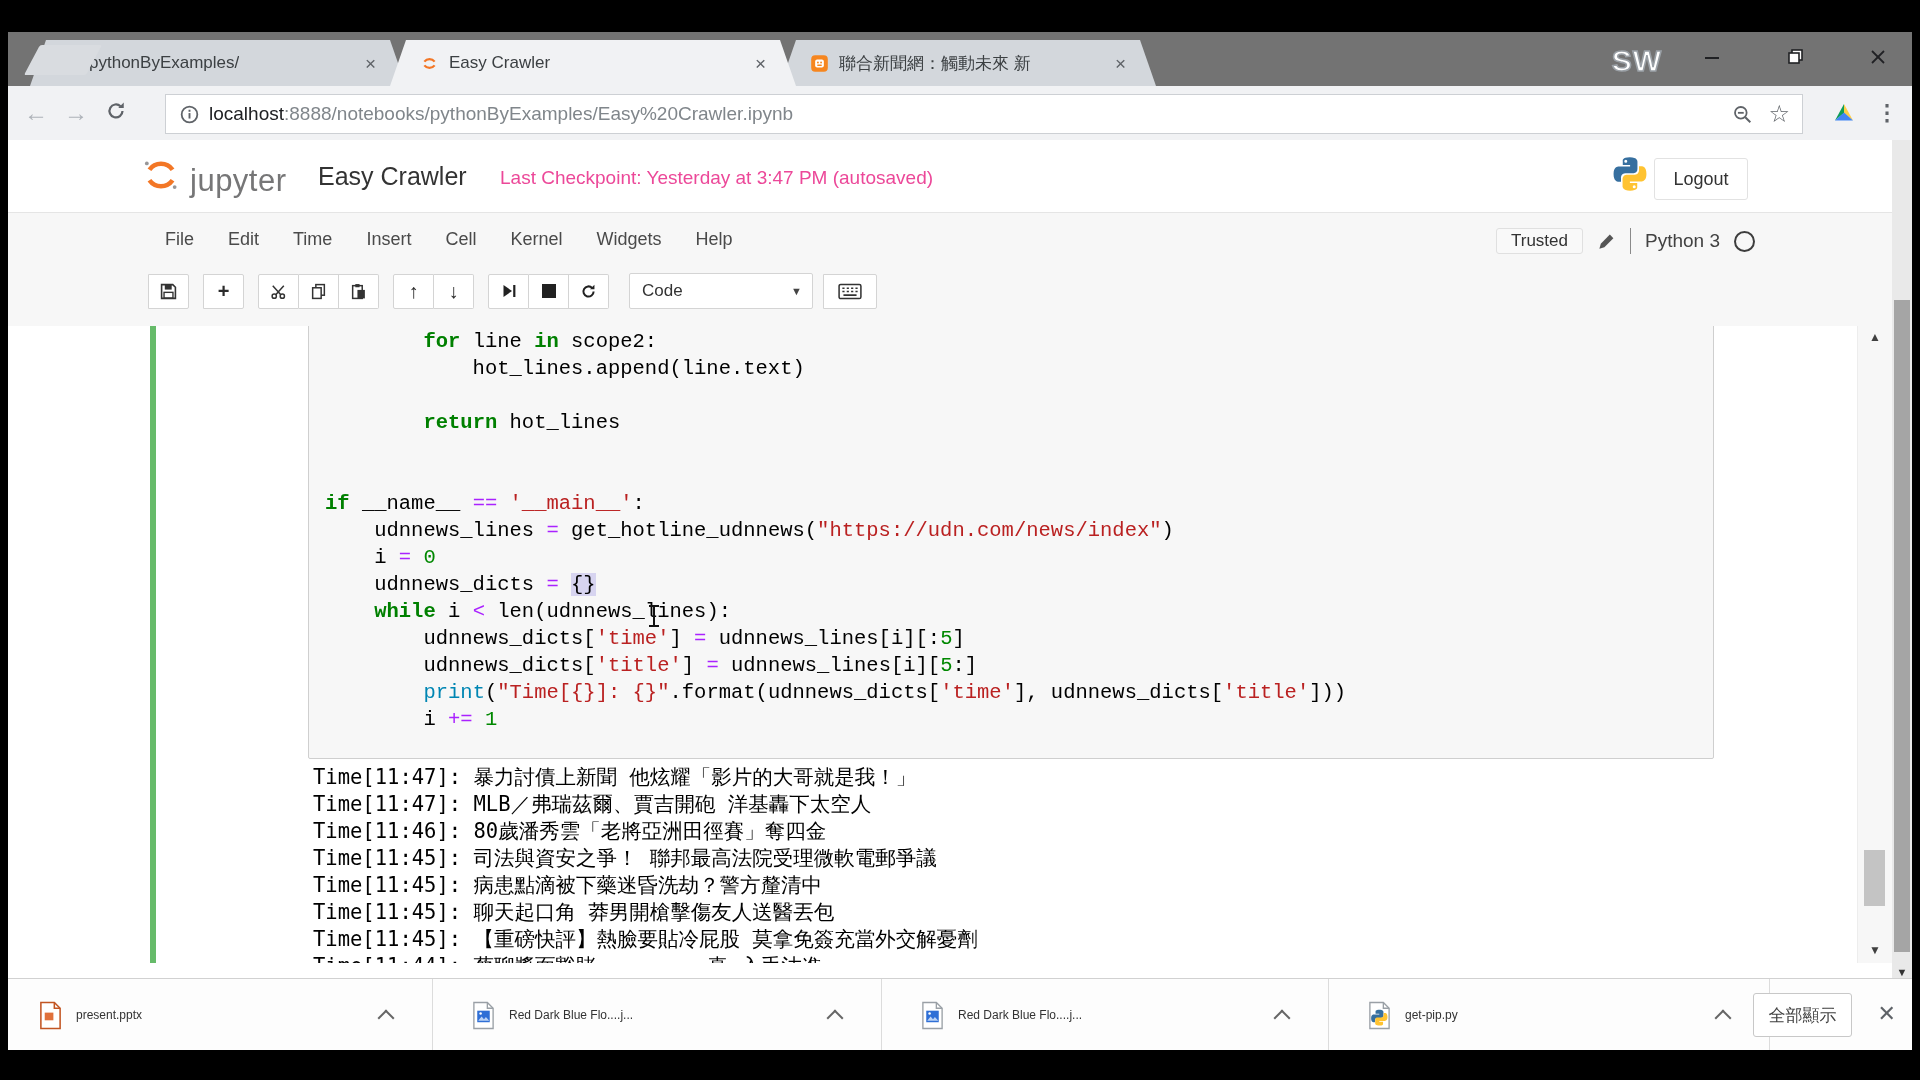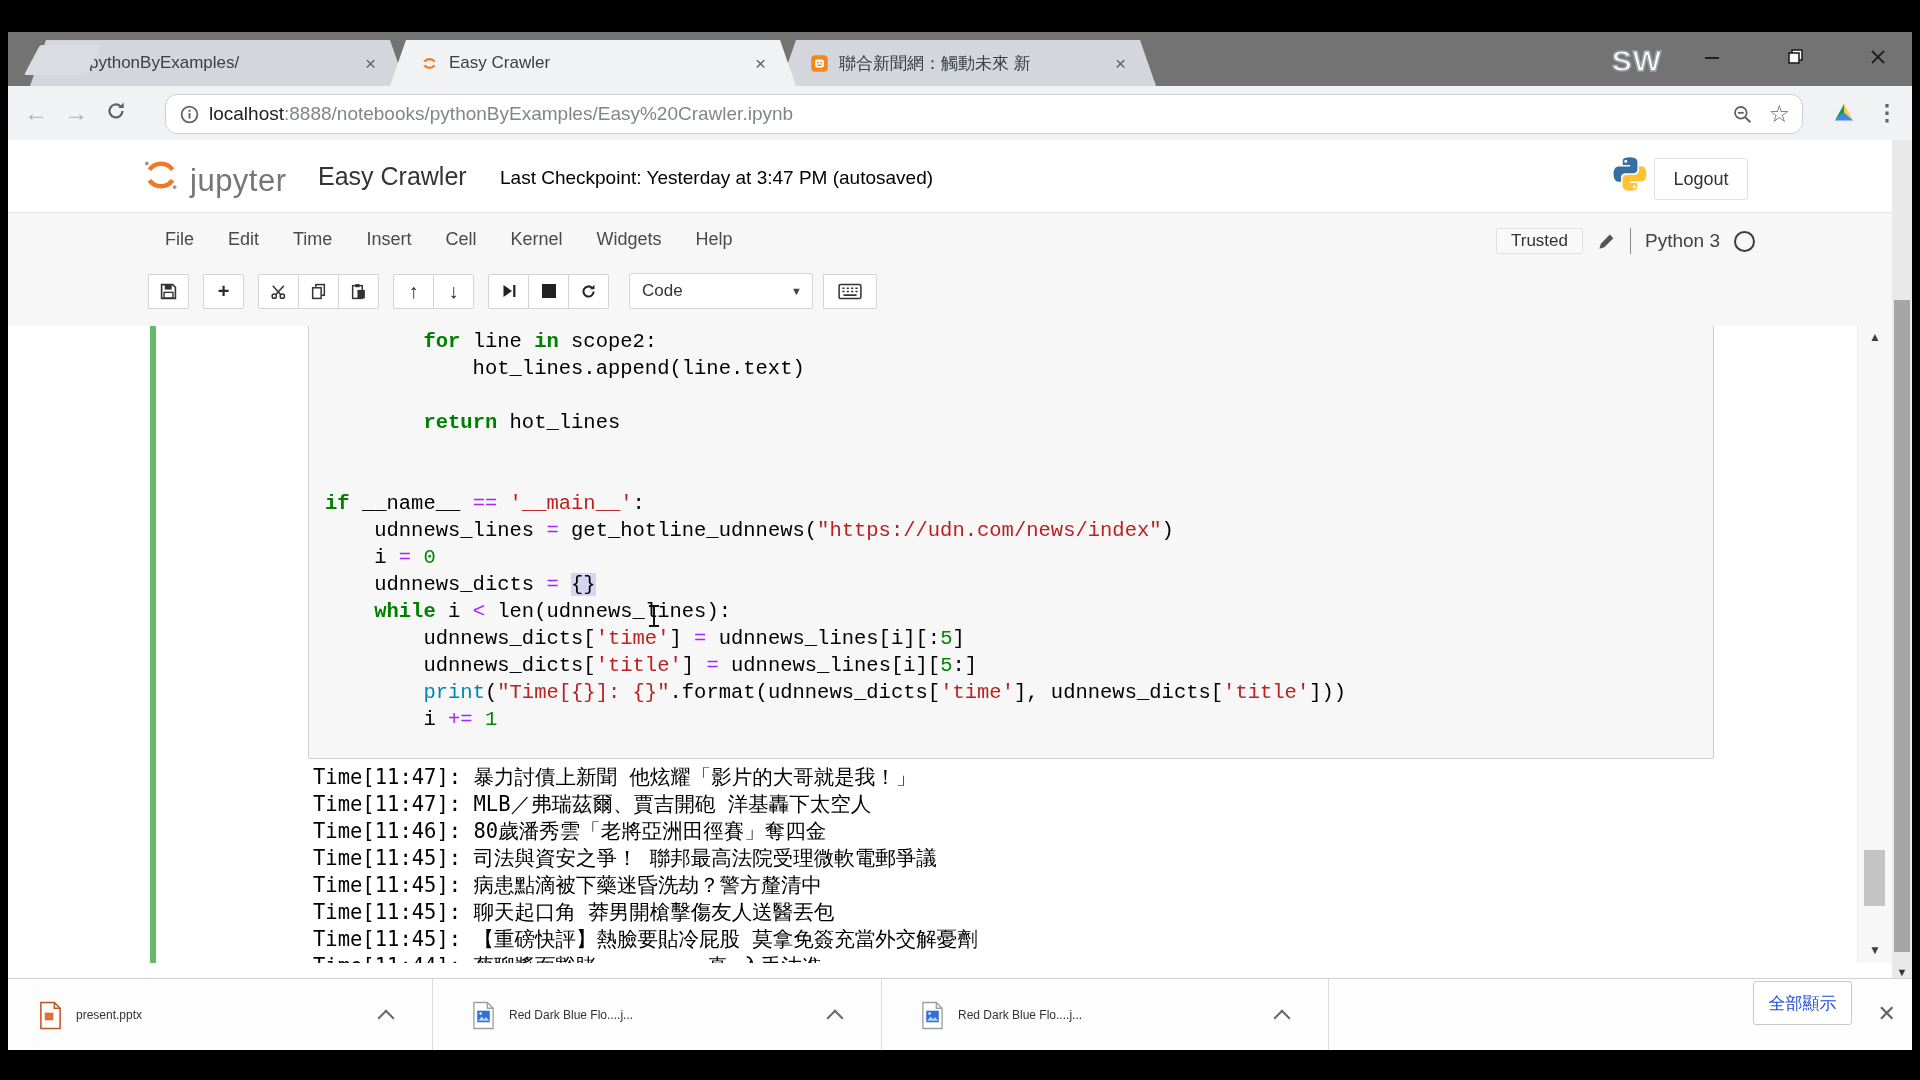--- a/index.html
+++ b/index.html
@@ -26,33 +26,33 @@
        transform:skewX(-28deg);border-radius:2px;}
   .watermark{position:absolute;right:250px;top:12px;font-size:30px;font-weight:bold;
        color:#fff;-webkit-text-stroke:1.6px #9aa0a6;letter-spacing:1px;}
   .winbtn{position:absolute;top:8px;width:40px;height:34px;display:flex;align-items:center;justify-content:center;}
   
   .navbar{position:absolute;left:0;top:54px;width:100%;height:54px;background:#f1f2f4;
        border-bottom:1px solid #d6d9dd;display:flex;align-items:center;}
   .navicon{width:40px;text-align:center;font-size:24px;color:#aeb3b9;}
   .navicon.dark{color:#5f6368;}
   .omnibox{position:absolute;left:157px;top:8px;width:1636px;height:38px;background:#fff;
-       border:1px solid #cdd0d4;border-radius:12px;display:flex;align-items:center;}
+       border:1px solid #cdd0d4;border-radius:0;display:flex;align-items:center;}
   .url{font-size:19px;color:#202124;margin-left:10px;white-space:nowrap;}
   .url .rest{color:#80868b;}
   .omni-right{position:absolute;right:12px;top:0;height:38px;display:flex;align-items:center;gap:16px;}
   .star{font-size:24px;color:#5f6368;}
   .nav-right{position:absolute;right:14px;top:8px;height:38px;display:flex;align-items:center;gap:20px;}
   .dots{font-size:22px;color:#5f6368;font-weight:bold;}
   
   .nb-header{position:absolute;left:0;top:108px;width:100%;height:72px;background:#fff;}
   .logo{position:absolute;left:132px;top:14px;display:flex;align-items:flex-end;}
   .logo .word{font-size:31px;color:#767677;margin-left:8px;letter-spacing:.5px;line-height:1;}
   .nbtitle{position:absolute;left:310px;top:22px;font-size:25px;color:#333;}
-  .checkpoint{position:absolute;left:492px;top:27px;font-size:19px;color:#000000;}
+  .checkpoint{position:absolute;left:492px;top:27px;font-size:19px;color:#ec4899;}
   .pylogo{position:absolute;right:262px;top:14px;}
   .logout{position:absolute;right:164px;top:18px;width:92px;height:40px;border:1px solid #e2e2e2;
        border-radius:3px;background:#fff;font-size:18px;color:#333;display:flex;
        align-items:center;justify-content:center;}
   
   .nb-chrome{position:absolute;left:0;top:180px;width:100%;height:114px;background:#f7f7f7;
        border-top:1px solid #e5e5e5;border-bottom:1px solid #e1e1e1;}
   .menu{position:absolute;left:140px;top:0;height:52px;display:flex;align-items:center;}
   .menu .mi{font-size:18px;color:#4a4a4a;padding:0 17px;}
   .trusted-cluster{position:absolute;right:157px;top:8px;height:40px;display:flex;align-items:center;gap:14px;}
@@ -100,23 +100,23 @@
   .page-scroll{position:absolute;right:0;top:108px;width:20px;height:838px;background:#e9e9e9;}
   .page-scroll .thumb{position:absolute;left:2px;top:160px;width:16px;height:652px;background:#a5a5a5;}
   .page-scroll .down{position:absolute;bottom:0;left:0;width:100%;text-align:center;font-size:11px;color:#333;}
   
   .dlbar{position:absolute;left:0;top:946px;width:100%;height:72px;background:#fdfdfd;
        border-top:1px solid #d1d1d1;display:flex;align-items:stretch;}
   .dlitem{display:flex;align-items:center;border-right:1px solid #dcdcdc;position:relative;}
   .dlitem .nm{font-size:12px;color:#333;margin-left:13px;white-space:nowrap;}
   .chev{width:10px;height:10px;border-top:2.5px solid #666;border-right:2.5px solid #666;
        transform:rotate(-45deg);margin:6px 40px 0 auto;}
-  .showall{position:absolute;right:60px;top:2px;width:97px;height:42px;border:1px solid #c8c8c8;
+  .showall{position:absolute;right:60px;top:14px;width:97px;height:42px;border:1px solid #c8c8c8;
        border-radius:3px;background:#fff;display:flex;align-items:center;justify-content:center;
-       font-size:17px;color:#1d4ed8;}
+       font-size:17px;color:#404040;}
   .dlclose{position:absolute;right:16px;top:22px;font-size:22px;color:#5f6368;}
 </style>
 </head>
 <body>
 
 <div class="stage">
   <div class="frame-top"></div>
   <div class="frame-left"></div>
   <div class="frame-right"></div>
 
@@ -382,19 +382,31 @@
               <path d="M3 1.5h14l6 6v21H3z" fill="#fff" stroke="#9aa0a6" stroke-width="1.4"></path>
               <path d="M17 1.5v6h6" fill="none" stroke="#9aa0a6" stroke-width="1.4"></path>
               <rect x="6.5" y="10" width="13" height="12" fill="#2f6fd6"></rect>
               <path d="M7.5 20.5l3.5-4.5 2.5 3 2-2.5 3.5 4z" fill="#bcd3f5"></path>
               <circle cx="10" cy="13" r="1.3" fill="#fff"></circle>
             </svg>
           </span>
           <span class="nm">Red Dark Blue Flo....j...</span>
           <span class="chev"></span>
         </div>
+        <div class="dlitem" style="width: 402px; padding-left: 38px;">
+          <span style="display: flex;">
+            <svg width="25" height="29" viewBox="0 0 26 30">
+              <path d="M3 1.5h14l6 6v21H3z" fill="#fff" stroke="#9aa0a6" stroke-width="1.4"></path>
+              <path d="M17 1.5v6h6" fill="none" stroke="#9aa0a6" stroke-width="1.4"></path>
+              <path fill="#366f9f" d="M12.6 9c-4 0-3.7 1.8-3.7 1.8v2.3h3.9v.8H7.1s-2.8-.3-2.8 4c0 4.3 2.5 4.1 2.5 4.1h1.5v-2s-.1-2.5 2.4-2.5h4s2.4.1 2.4-2.3v-3.9S17.4 9 12.6 9z"></path>
+              <path fill="#ffc331" d="M13 25.5c4 0 3.7-1.8 3.7-1.8v-2.3h-3.9v-.8h5.7s2.8.3 2.8-4c0-4.3-2.5-4.1-2.5-4.1h-1.5v2s.1 2.5-2.4 2.5h-4s-2.4-.1-2.4 2.3v3.9s-.3 2.3 4.5 2.3z"></path>
+            </svg>
+          </span>
+          <span class="nm">get-pip.py</span>
+          <span class="chev"></span>
+        </div>
         <div class="showall">全部顯示</div>
       <div class="dlclose">✕</div>
     </div>
 
   </div>
   <div class="frame-bottom"></div>
 </div>
 
 </body></html>

